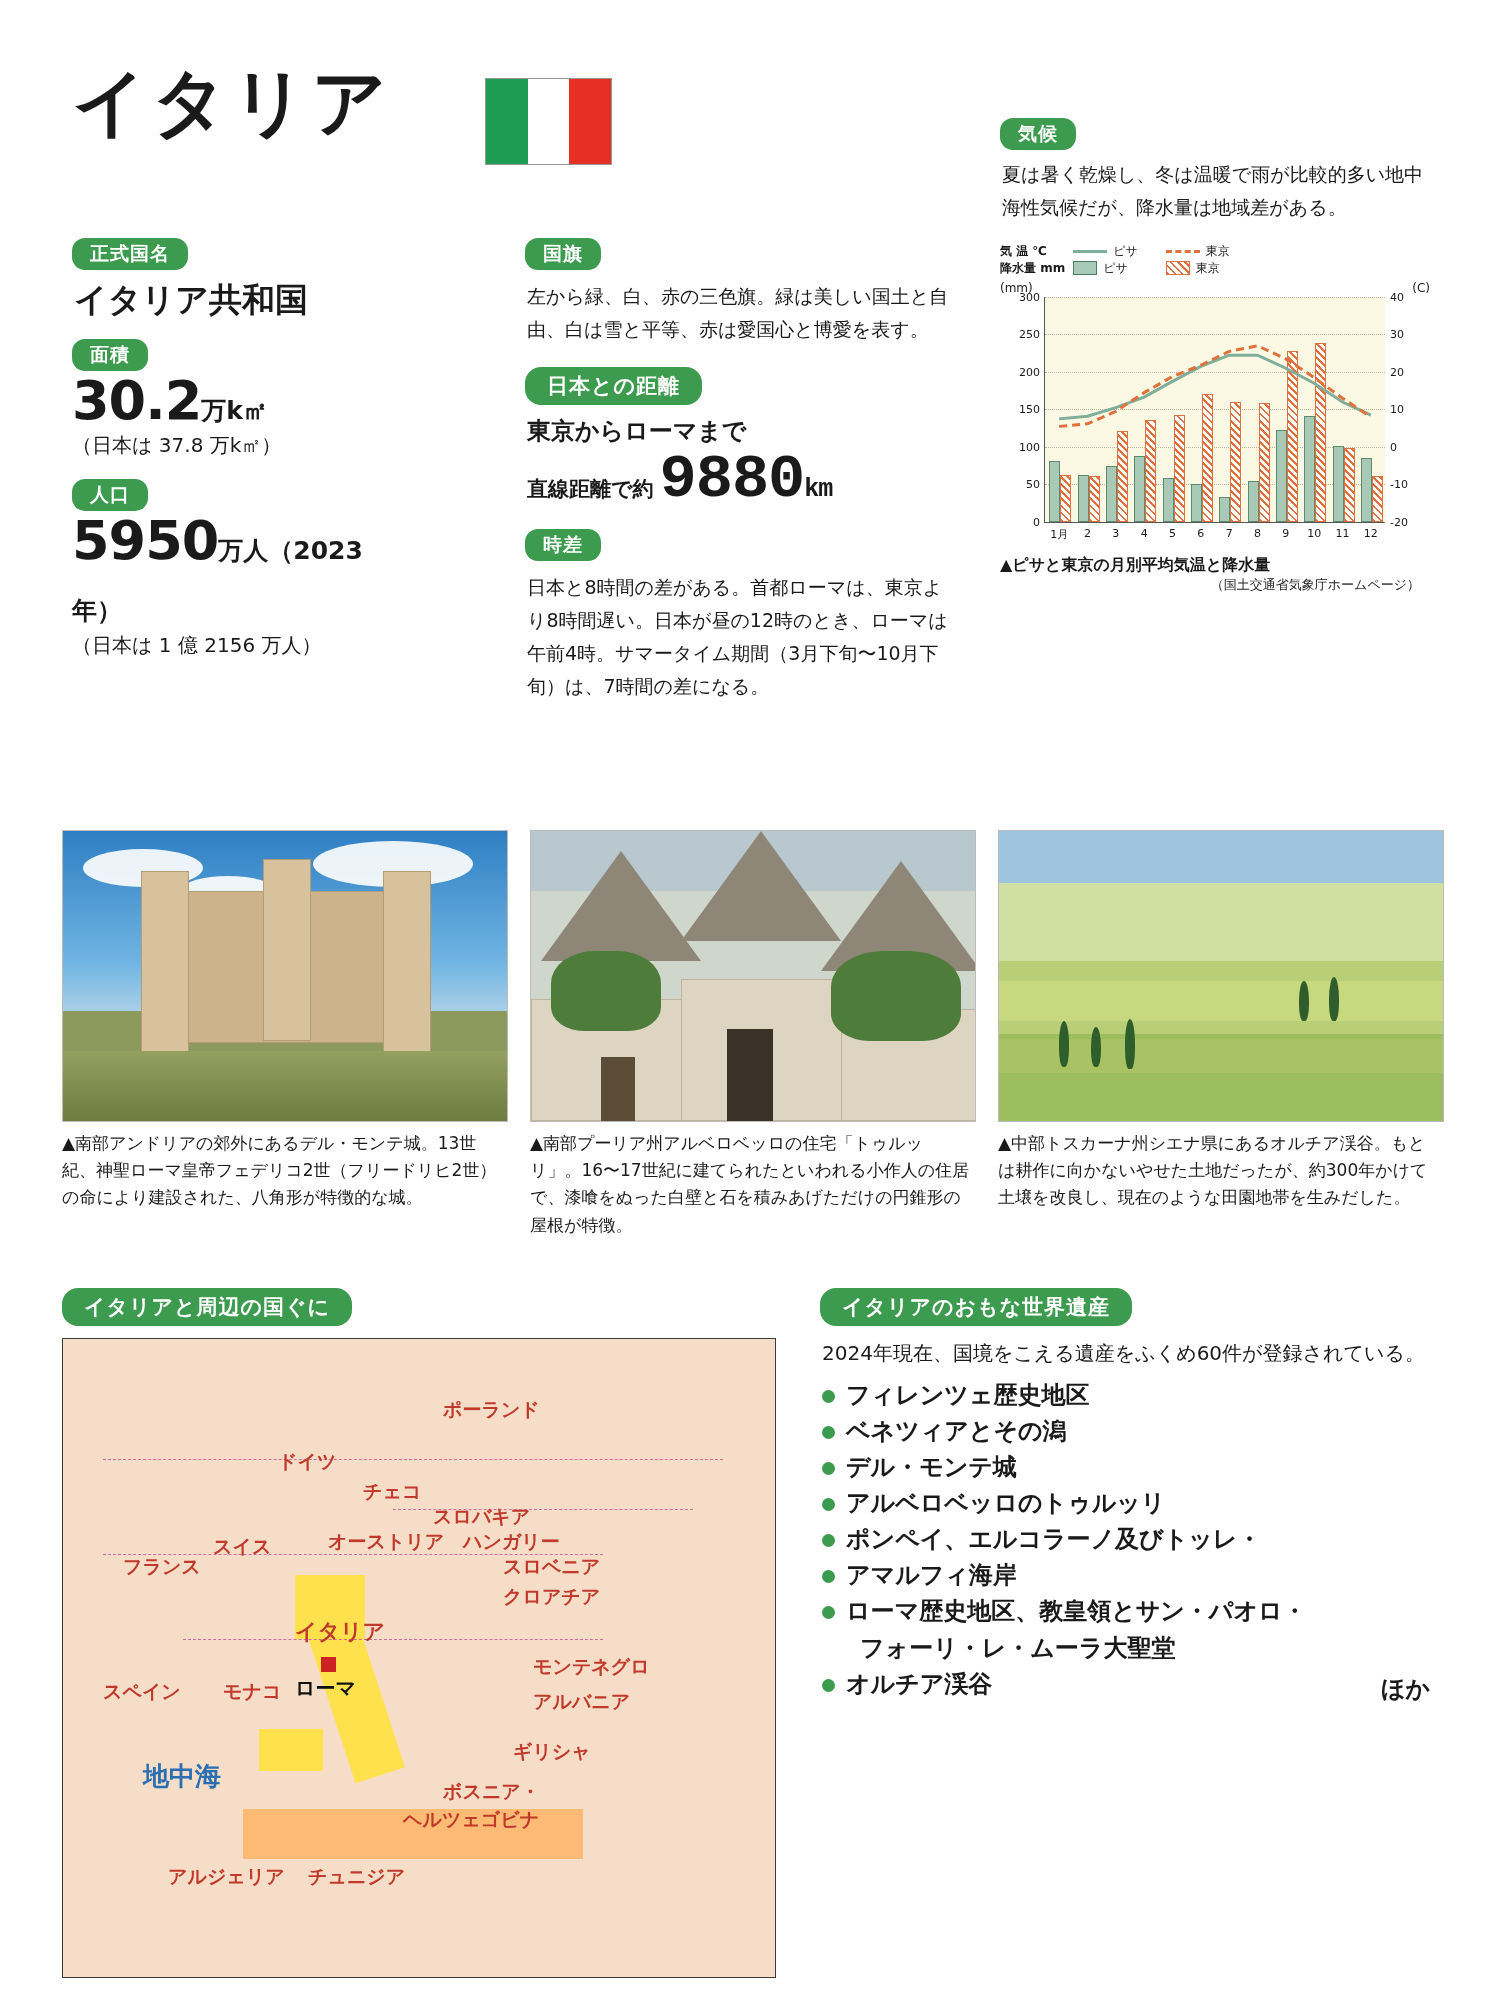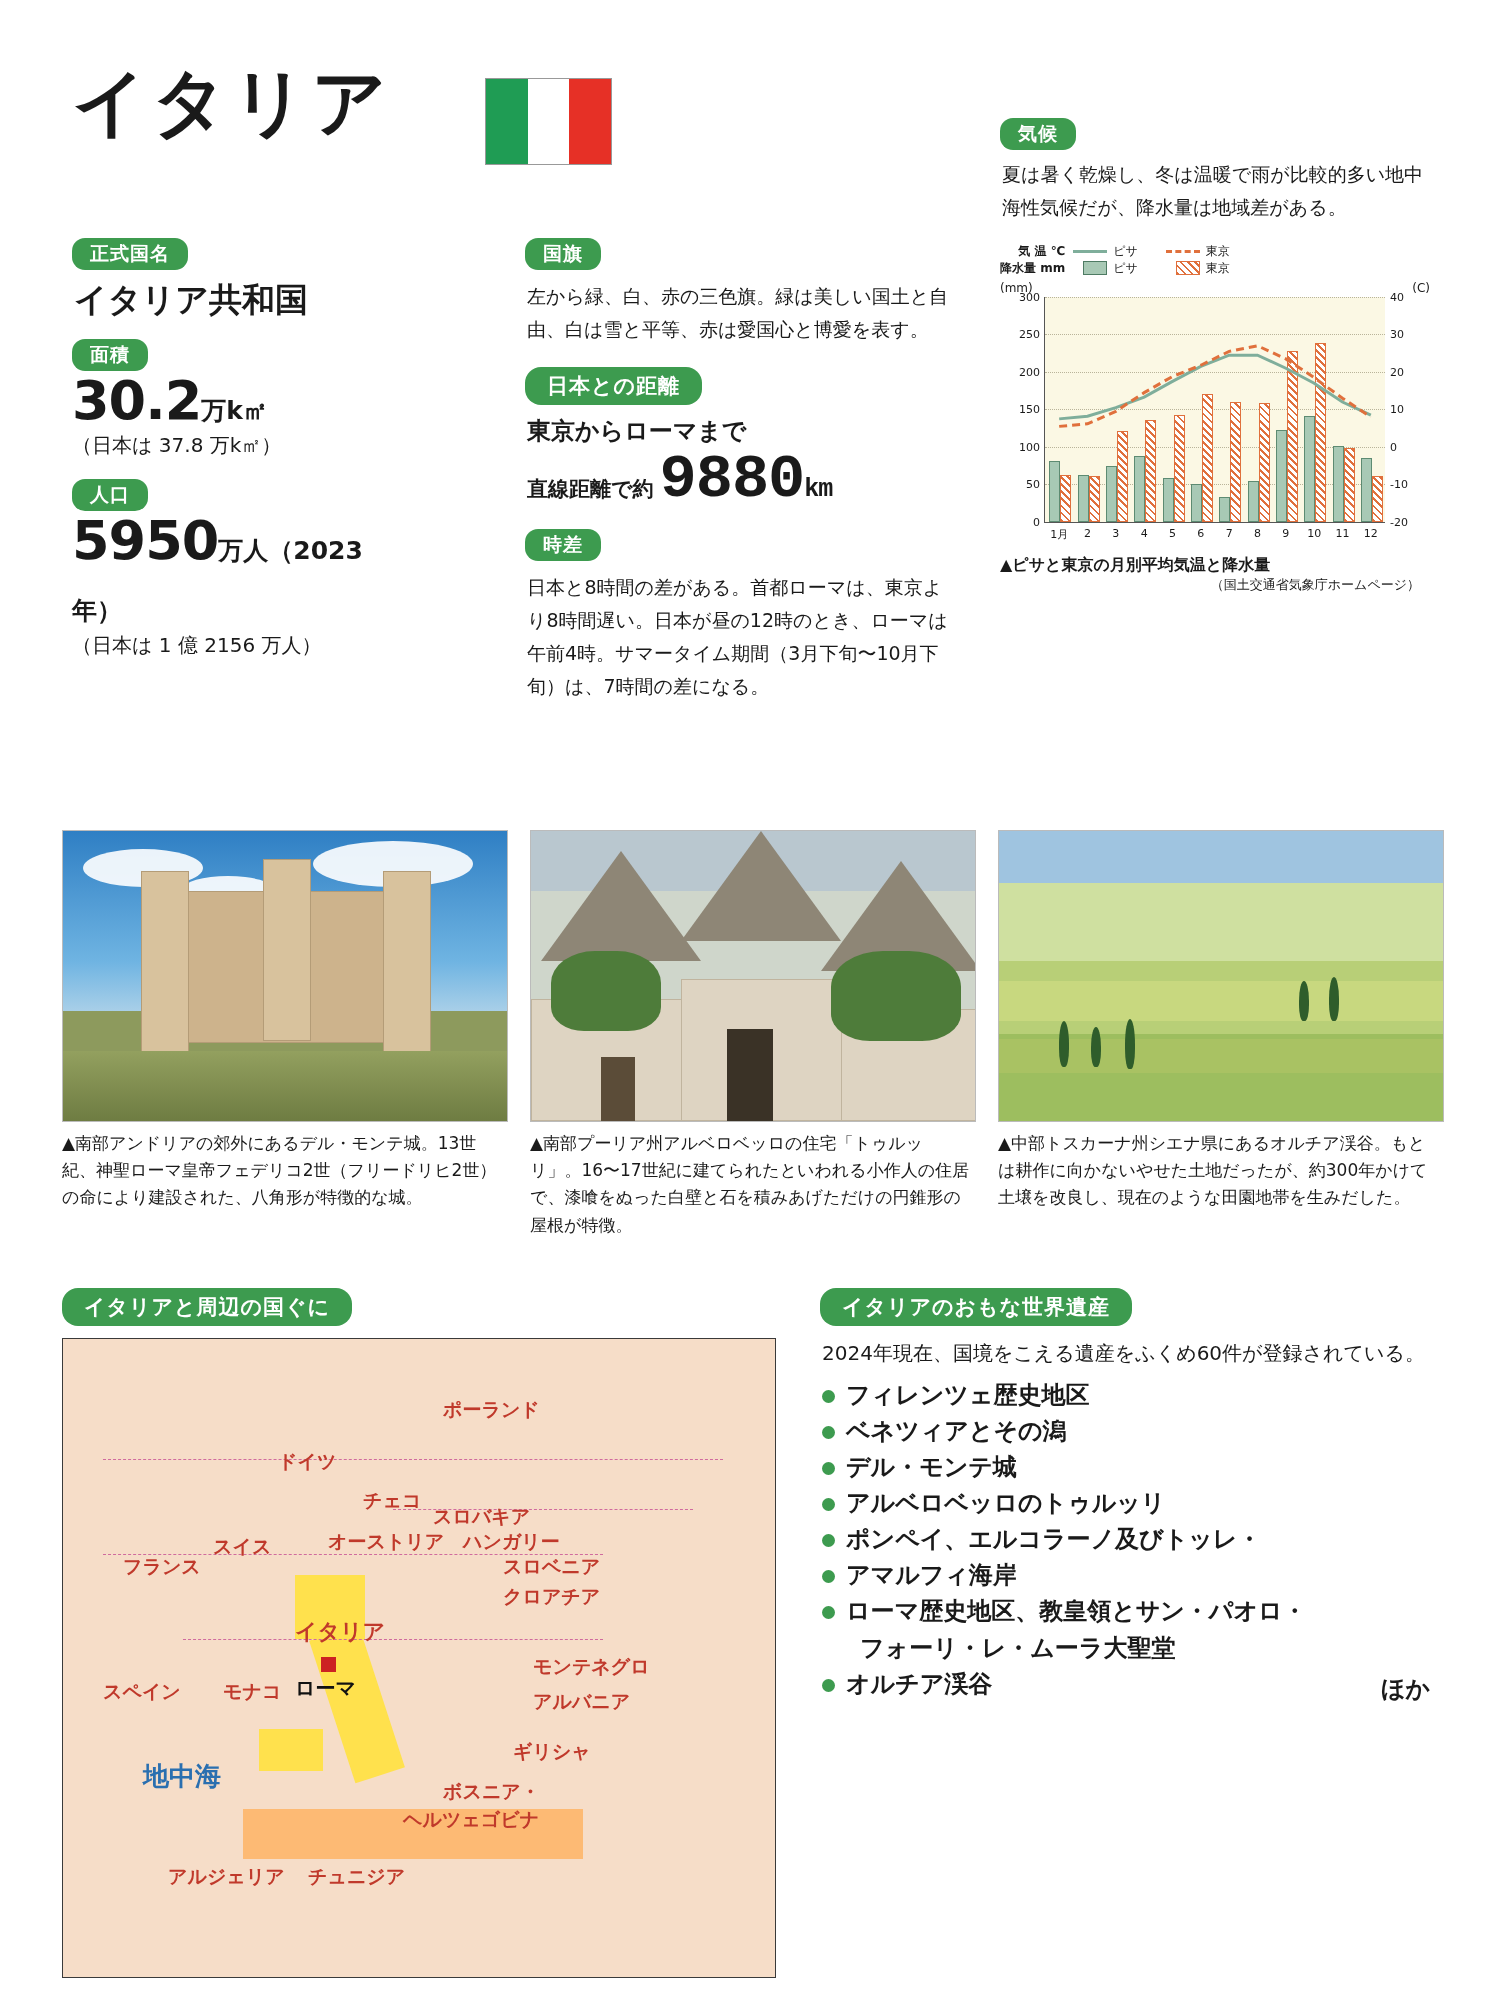--- a/index.html
+++ b/index.html
@@ -63,21 +63,21 @@
 
   
   .col-right{position:absolute;left:1000px;top:118px;width:430px;}
   .col-right .body-text{margin:8px 0 0 2px;width:430px;}
 
   
   .chart-box{position:relative;margin-top:18px;width:430px;}
   .legend{font-size:12px;display:flex;gap:8px;margin-bottom:4px;}
   .legend-labels{line-height:1.55;font-weight:bold;font-size:12px;}
   .legend-col{line-height:1.55;}
-  .lg-row{display:flex;align-items:center;gap:6px;height:17px;justify-content:flex-end;}
+  .lg-row{display:flex;align-items:center;gap:6px;height:17px;}
   .sw-line{width:34px;height:0;border-top:3px solid #7fae9b;}
   .sw-line-d{width:34px;height:0;border-top:3px dashed #e0703c;}
   .sw-box{width:22px;height:12px;background:#a8c9b5;border:1px solid #4e7b63;}
   .sw-box-h{width:22px;height:12px;background:repeating-linear-gradient(45deg,#e0703c 0 2px,#fff 2px 5px);border:1px solid #e0703c;}
   .lg-txt{font-size:12px;}
 
   .plot-wrap{position:relative;height:270px;width:430px;}
   .axis-unit-l{position:absolute;left:0;top:0;font-size:12px;}
   .axis-unit-r{position:absolute;right:0;top:0;font-size:12px;}
   .plot{
@@ -372,21 +372,21 @@
       <div class="italy" style="left:268px;top:290px;width:52px;height:150px;transform:rotate(-18deg);"></div>
       <div class="italy" style="left:196px;top:390px;width:64px;height:42px;"></div>
       <div style="position:absolute;left:0;top:0;width:100%;height:100%;">
         <div class="mborder" style="left:40px;top:120px;width:620px;"></div>
         <div class="mborder" style="left:40px;top:215px;width:500px;"></div>
         <div class="mborder" style="left:120px;top:300px;width:420px;"></div>
         <div class="mborder" style="left:330px;top:170px;width:300px;"></div>
       </div>
     <div class="mlabel" style="left: 380px; top: 58px;">ポーランド</div>
         <div class="mlabel" style="left: 215px; top: 110px;">ドイツ</div>
-        <div class="mlabel" style="left: 300px; top: 149px;">チェコ</div>
+        <div class="mlabel" style="left: 300px; top: 140px;">チェコ</div>
         <div class="mlabel" style="left: 370px; top: 165px;">スロバキア</div>
         <div class="mlabel" style="left: 265px; top: 190px;">オーストリア</div>
         <div class="mlabel" style="left: 400px; top: 190px;">ハンガリー</div>
         <div class="mlabel" style="left: 150px; top: 195px;">スイス</div>
         <div class="mlabel" style="left: 440px; top: 215px;">スロベニア</div>
         <div class="mlabel" style="left: 440px; top: 245px;">クロアチア</div>
         <div class="mlabel" style="left: 60px; top: 215px;">フランス</div>
         <div class="mlabel" style="left: 470px; top: 315px;">モンテネグロ</div>
         <div class="mlabel" style="left: 470px; top: 350px;">アルバニア</div>
         <div class="mlabel" style="left: 40px; top: 340px;">スペイン</div>

